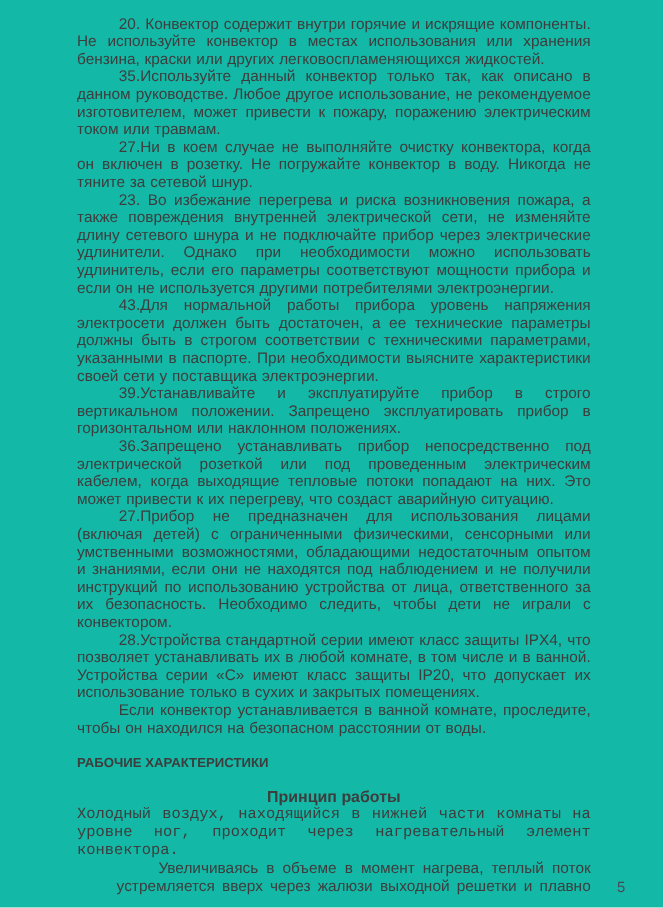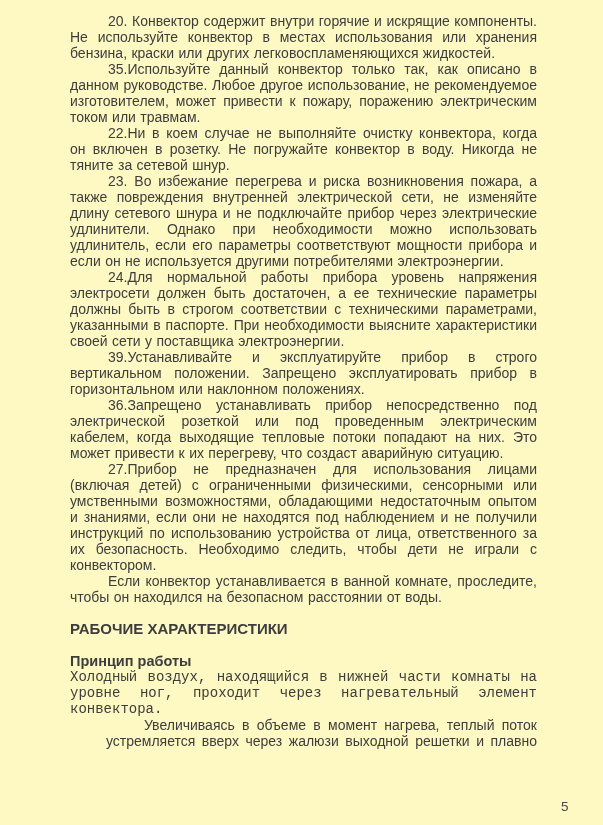--- a/index.html
+++ b/index.html
@@ -4,21 +4,21 @@
 <style>
   html, body {
     margin: 0;
     padding: 0;
     background: #ffffff;
   }
   .page {
     position: relative;
     width: 603px;
     height: 825px;
-    background: #fef9c3;
+    background: #14b8a6;
     font-family: "Liberation Sans", sans-serif;
     color: #3d3d3d;
     overflow: hidden;
   }
   .content {
     position: absolute;
     left: 70px;
     top: 13px;
     width: 467px;
   }
@@ -33,54 +33,55 @@
   .para.no-indent {
     text-indent: 0;
     font-family: Liberation Mono, monospace;
   }
   .para.justify-last {
     text-align-last: justify;
     margin-left: 36px;
   }
   .section-heading {
     margin: 16px 0 0 0;
-    font-size: 15px;
+    font-size: 12px;
     line-height: 16px;
     font-weight: bold;
     text-align: left;
   }
   .subsection-heading {
     margin: 16px 0 0 0;
     font-size: 14.5px;
     line-height: 16px;
     font-weight: bold;
-    text-align: left;
+    text-align: center;
   }
   .page-number {
     position: absolute;
     left: 561px;
     top: 799px;
     font-size: 13.5px;
     line-height: 16px;
     color: #474a58;
   }
 </style>
 </head>
 <body>
 
 <div class="page">
   <div class="content">
     <p class="para">20. Конвектор содержит внутри горячие и искрящие компоненты. Не используйте конвектор в местах использования или хранения бензина, краски или других легковоспламеняющихся жидкостей.</p>
     <p class="para">35.Используйте данный конвектор только так, как описано в данном руководстве. Любое другое использование, не рекомендуемое изготовителем, может привести к пожару, поражению электрическим током или травмам.</p>
-    <p class="para">22.Ни в коем случае не выполняйте очистку конвектора, когда он включен в розетку. Не погружайте конвектор в воду. Никогда не тяните за сетевой шнур.</p>
+    <p class="para">27.Ни в коем случае не выполняйте очистку конвектора, когда он включен в розетку. Не погружайте конвектор в воду. Никогда не тяните за сетевой шнур.</p>
     <p class="para">23. Во избежание перегрева и риска возникновения пожара, а также повреждения внутренней электрической сети, не изменяйте длину сетевого шнура и не подключайте прибор через электрические удлинители. Однако при необходимости можно использовать удлинитель, если его параметры соответствуют мощности прибора и если он не используется другими потребителями электроэнергии.</p>
-    <p class="para">24.Для нормальной работы прибора уровень напряжения электросети должен быть достаточен, а ее технические параметры должны быть в строгом соответствии с техническими параметрами, указанными в паспорте. При необходимости выясните характеристики своей сети у поставщика электроэнергии.</p>
+    <p class="para">43.Для нормальной работы прибора уровень напряжения электросети должен быть достаточен, а ее технические параметры должны быть в строгом соответствии с техническими параметрами, указанными в паспорте. При необходимости выясните характеристики своей сети у поставщика электроэнергии.</p>
     <p class="para">39.Устанавливайте и эксплуатируйте прибор в строго вертикальном положении. Запрещено эксплуатировать прибор в горизонтальном или наклонном положениях.</p>
     <p class="para">36.Запрещено устанавливать прибор непосредственно под электрической розеткой или под проведенным электрическим кабелем, когда выходящие тепловые потоки попадают на них. Это может привести к их перегреву, что создаст аварийную ситуацию.</p>
     <p class="para">27.Прибор не предназначен для использования лицами (включая детей) с ограниченными физическими, сенсорными или умственными возможностями, обладающими недостаточным опытом и знаниями, если они не находятся под наблюдением и не получили инструкций по использованию устройства от лица, ответственного за их безопасность. Необходимо следить, чтобы дети не играли с конвектором.</p>
+    <p class="para">28.Устройства стандартной серии имеют класс защиты IPX4, что позволяет устанавливать их в любой комнате, в том числе и в ванной. Устройства серии «С» имеют класс защиты IP20, что допускает их использование только в сухих и закрытых помещениях.</p>
     <p class="para">Если конвектор устанавливается в ванной комнате, проследите, чтобы он находился на безопасном расстоянии от воды.</p>
 
     <h2 class="section-heading">РАБОЧИЕ ХАРАКТЕРИСТИКИ</h2>
 
     <h3 class="subsection-heading">Принцип работы</h3>
     <p class="para no-indent">Холодный воздух, находящийся в нижней части комнаты на уровне ног, проходит через нагревательный элемент конвектора.</p>
     <p class="para justify-last">Увеличиваясь в объеме в момент нагрева, теплый поток устремляется вверх через жалюзи выходной решетки и плавно</p>
   </div>
 
   <div class="page-number">5</div>

